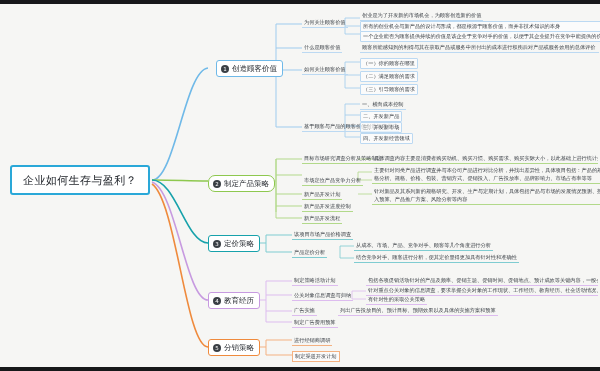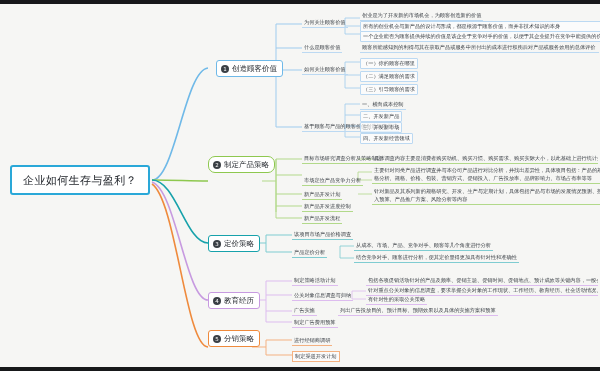--- a/index.html
+++ b/index.html
@@ -93,33 +93,33 @@
   </svg>
 
   <div class="node root">
     <span>企业如何生存与盈利？</span>
   </div>
 
   <div class="node branch" style="left:216px;top:60px;border-color:#6fb9e8;">
     <span class="badge">1</span>
     <span class="lbl">创造顾客价值</span>
   </div>
-  <div class="node branch" style="left:208px;top:156px;border-color:#8ec84f;border-radius:7px;">
+  <div class="node branch" style="left:208px;top:175px;border-color:#8ec84f;border-radius:7px;">
     <span class="badge">2</span>
     <span class="lbl">制定产品策略</span>
   </div>
   <div class="node branch" style="left:208px;top:235px;border-color:#17a2ab;justify-content:flex-end;">
     <span class="badge">3</span>
     <span class="lbl">定价策略</span>
   </div>
   <div class="node branch" style="left:208px;top:292px;border-color:#c79ae0;">
     <span class="badge">4</span>
     <span class="lbl">教育经历</span>
   </div>
-  <div class="node branch" style="left:208px;top:330px;border-color:#ef8a3c;">
+  <div class="node branch" style="left:208px;top:339px;border-color:#ef8a3c;">
     <span class="badge">5</span>
     <span class="lbl">分销策略</span>
   </div>
 
   <div class="leaf ul" style="left:302px;top:18px;">为何关注顾客价值</div>
   <div class="leaf ul" style="left:360px;top:11px;">创业是为了开发新的市场机会，为顾客创造新的价值</div>
   <div class="leaf box" style="left:360px;top:21px;width:235px;overflow:hidden;">所有的创业机会与新产品的设计与形成，都是根源于顾客价值，而并非技术知识的本身</div>
   <div class="leaf box" style="left:360px;top:31px;width:235px;overflow:hidden;">一个企业能否为顾客提供持续的价值是该企业于竞争对手的价值，以便于其企业提升在竞争中能提供的价值</div>
 
   <div class="leaf ul" style="left:302px;top:43px;">什么是顾客价值</div>

